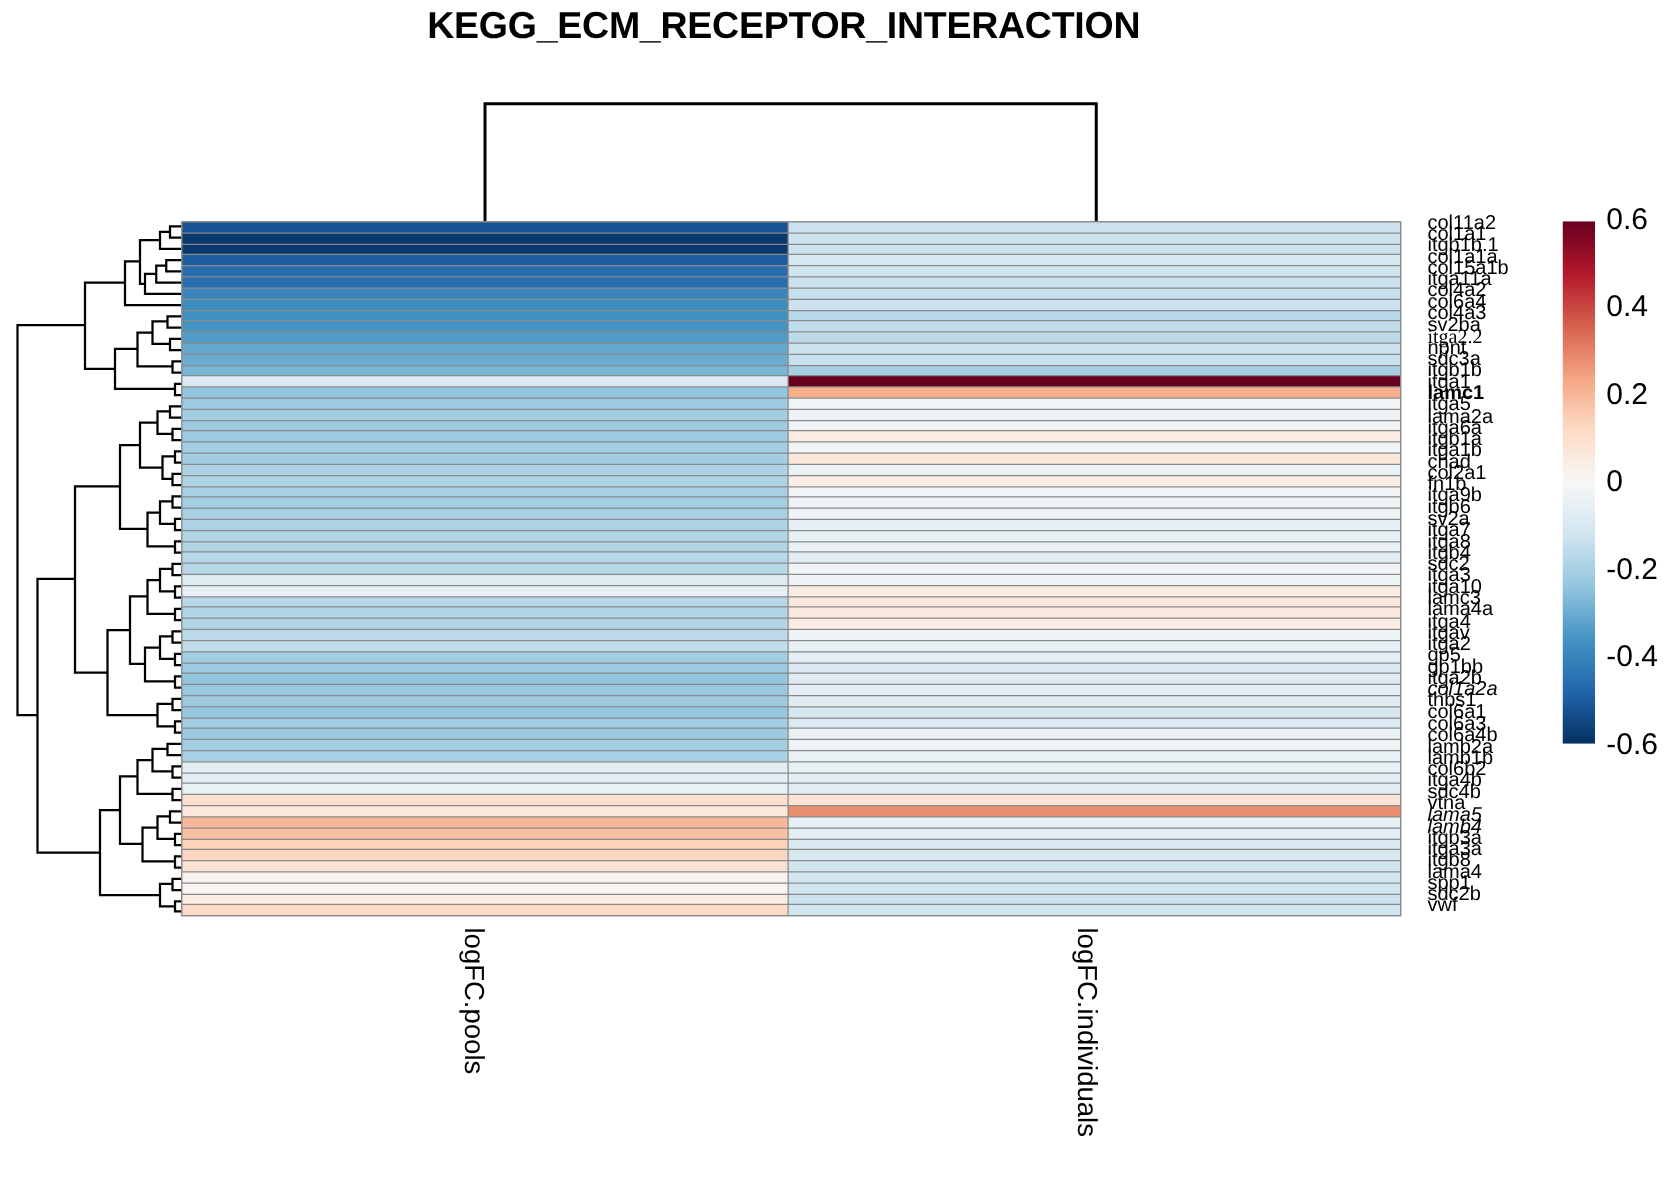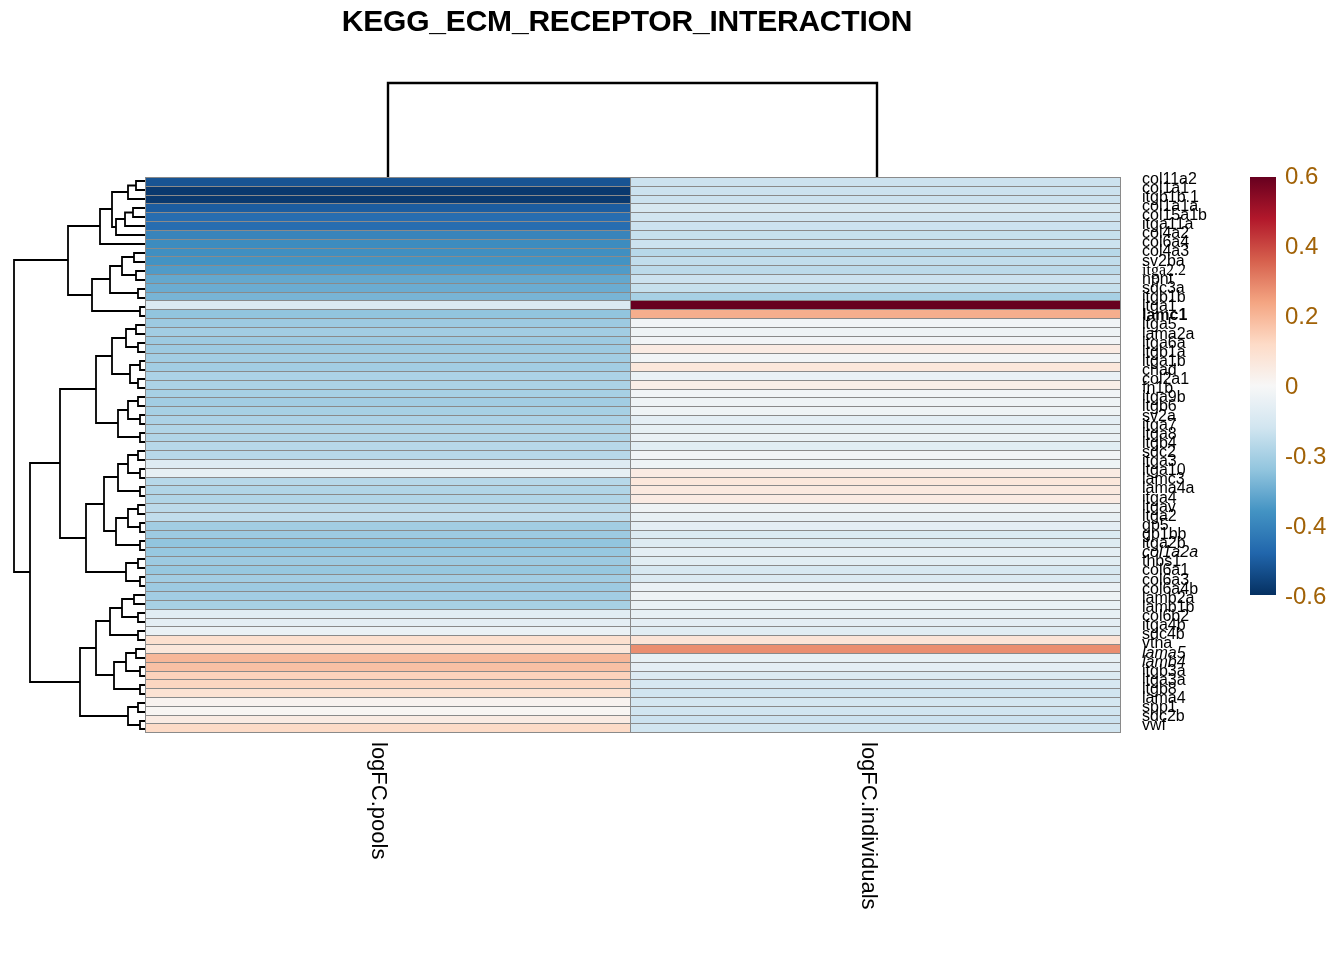--- a/index.html
+++ b/index.html
@@ -56,21 +56,21 @@
   #col-label-pools{left:392px;}
   #col-label-individuals{left:882px;}
 
   
   #colorbar-wrap{position:absolute;left:1249px;top:176px;width:95px;height:420px;}
   #colorbar-gradient{
     position:absolute;left:0;top:0;width:28px;height:420px;
     border:1px solid #ffffff;box-sizing:border-box;
   }
   .cb-tick{
-    position:absolute;left:36px;font-size:24px;color:#a16207;
+    position:absolute;left:36px;font-size:24px;color:#000000;
     transform:translateY(-50%);white-space:nowrap;
   }
 </style>
 </head>
 <body>
 
 <div id="stage">
 
   <div id="title">KEGG_ECM_RECEPTOR_INTERACTION</div>
 
@@ -478,18 +478,18 @@
 
   <div class="col-label" id="col-label-pools">logFC.pools</div>
   <div class="col-label" id="col-label-individuals">logFC.individuals</div>
 
   <div id="colorbar-wrap">
     <div id="colorbar-gradient" style="background: linear-gradient(rgb(103, 0, 31) 0%, rgb(141, 12, 37) 5%, rgb(178, 24, 43) 10%, rgb(196, 60, 60) 15%, rgb(214, 96, 77) 20%, rgb(229, 131, 104) 25%, rgb(244, 165, 130) 30%, rgb(249, 192, 164) 35%, rgb(253, 219, 199) 40%, rgb(250, 233, 223) 45%, rgb(247, 247, 247) 50%, rgb(228, 238, 244) 55%, rgb(209, 229, 240) 60%, rgb(177, 213, 231) 65%, rgb(146, 197, 222) 70%, rgb(107, 172, 209) 75%, rgb(67, 147, 195) 80%, rgb(50, 125, 184) 85%, rgb(33, 102, 172) 90%, rgb(19, 75, 135) 95%, rgb(5, 48, 97) 100%);"></div>
   <div class="cb-tick" style="top: 0px;">0.6</div>
       <div class="cb-tick" style="top: 70px;">0.4</div>
       <div class="cb-tick" style="top: 140px;">0.2</div>
       <div class="cb-tick" style="top: 210px;">0</div>
-      <div class="cb-tick" style="top: 280px;">-0.3</div>
+      <div class="cb-tick" style="top: 280px;">-0.2</div>
       <div class="cb-tick" style="top: 350px;">-0.4</div>
       <div class="cb-tick" style="top: 420px;">-0.6</div>
     </div>
 
 </div>
 
 </body></html>

